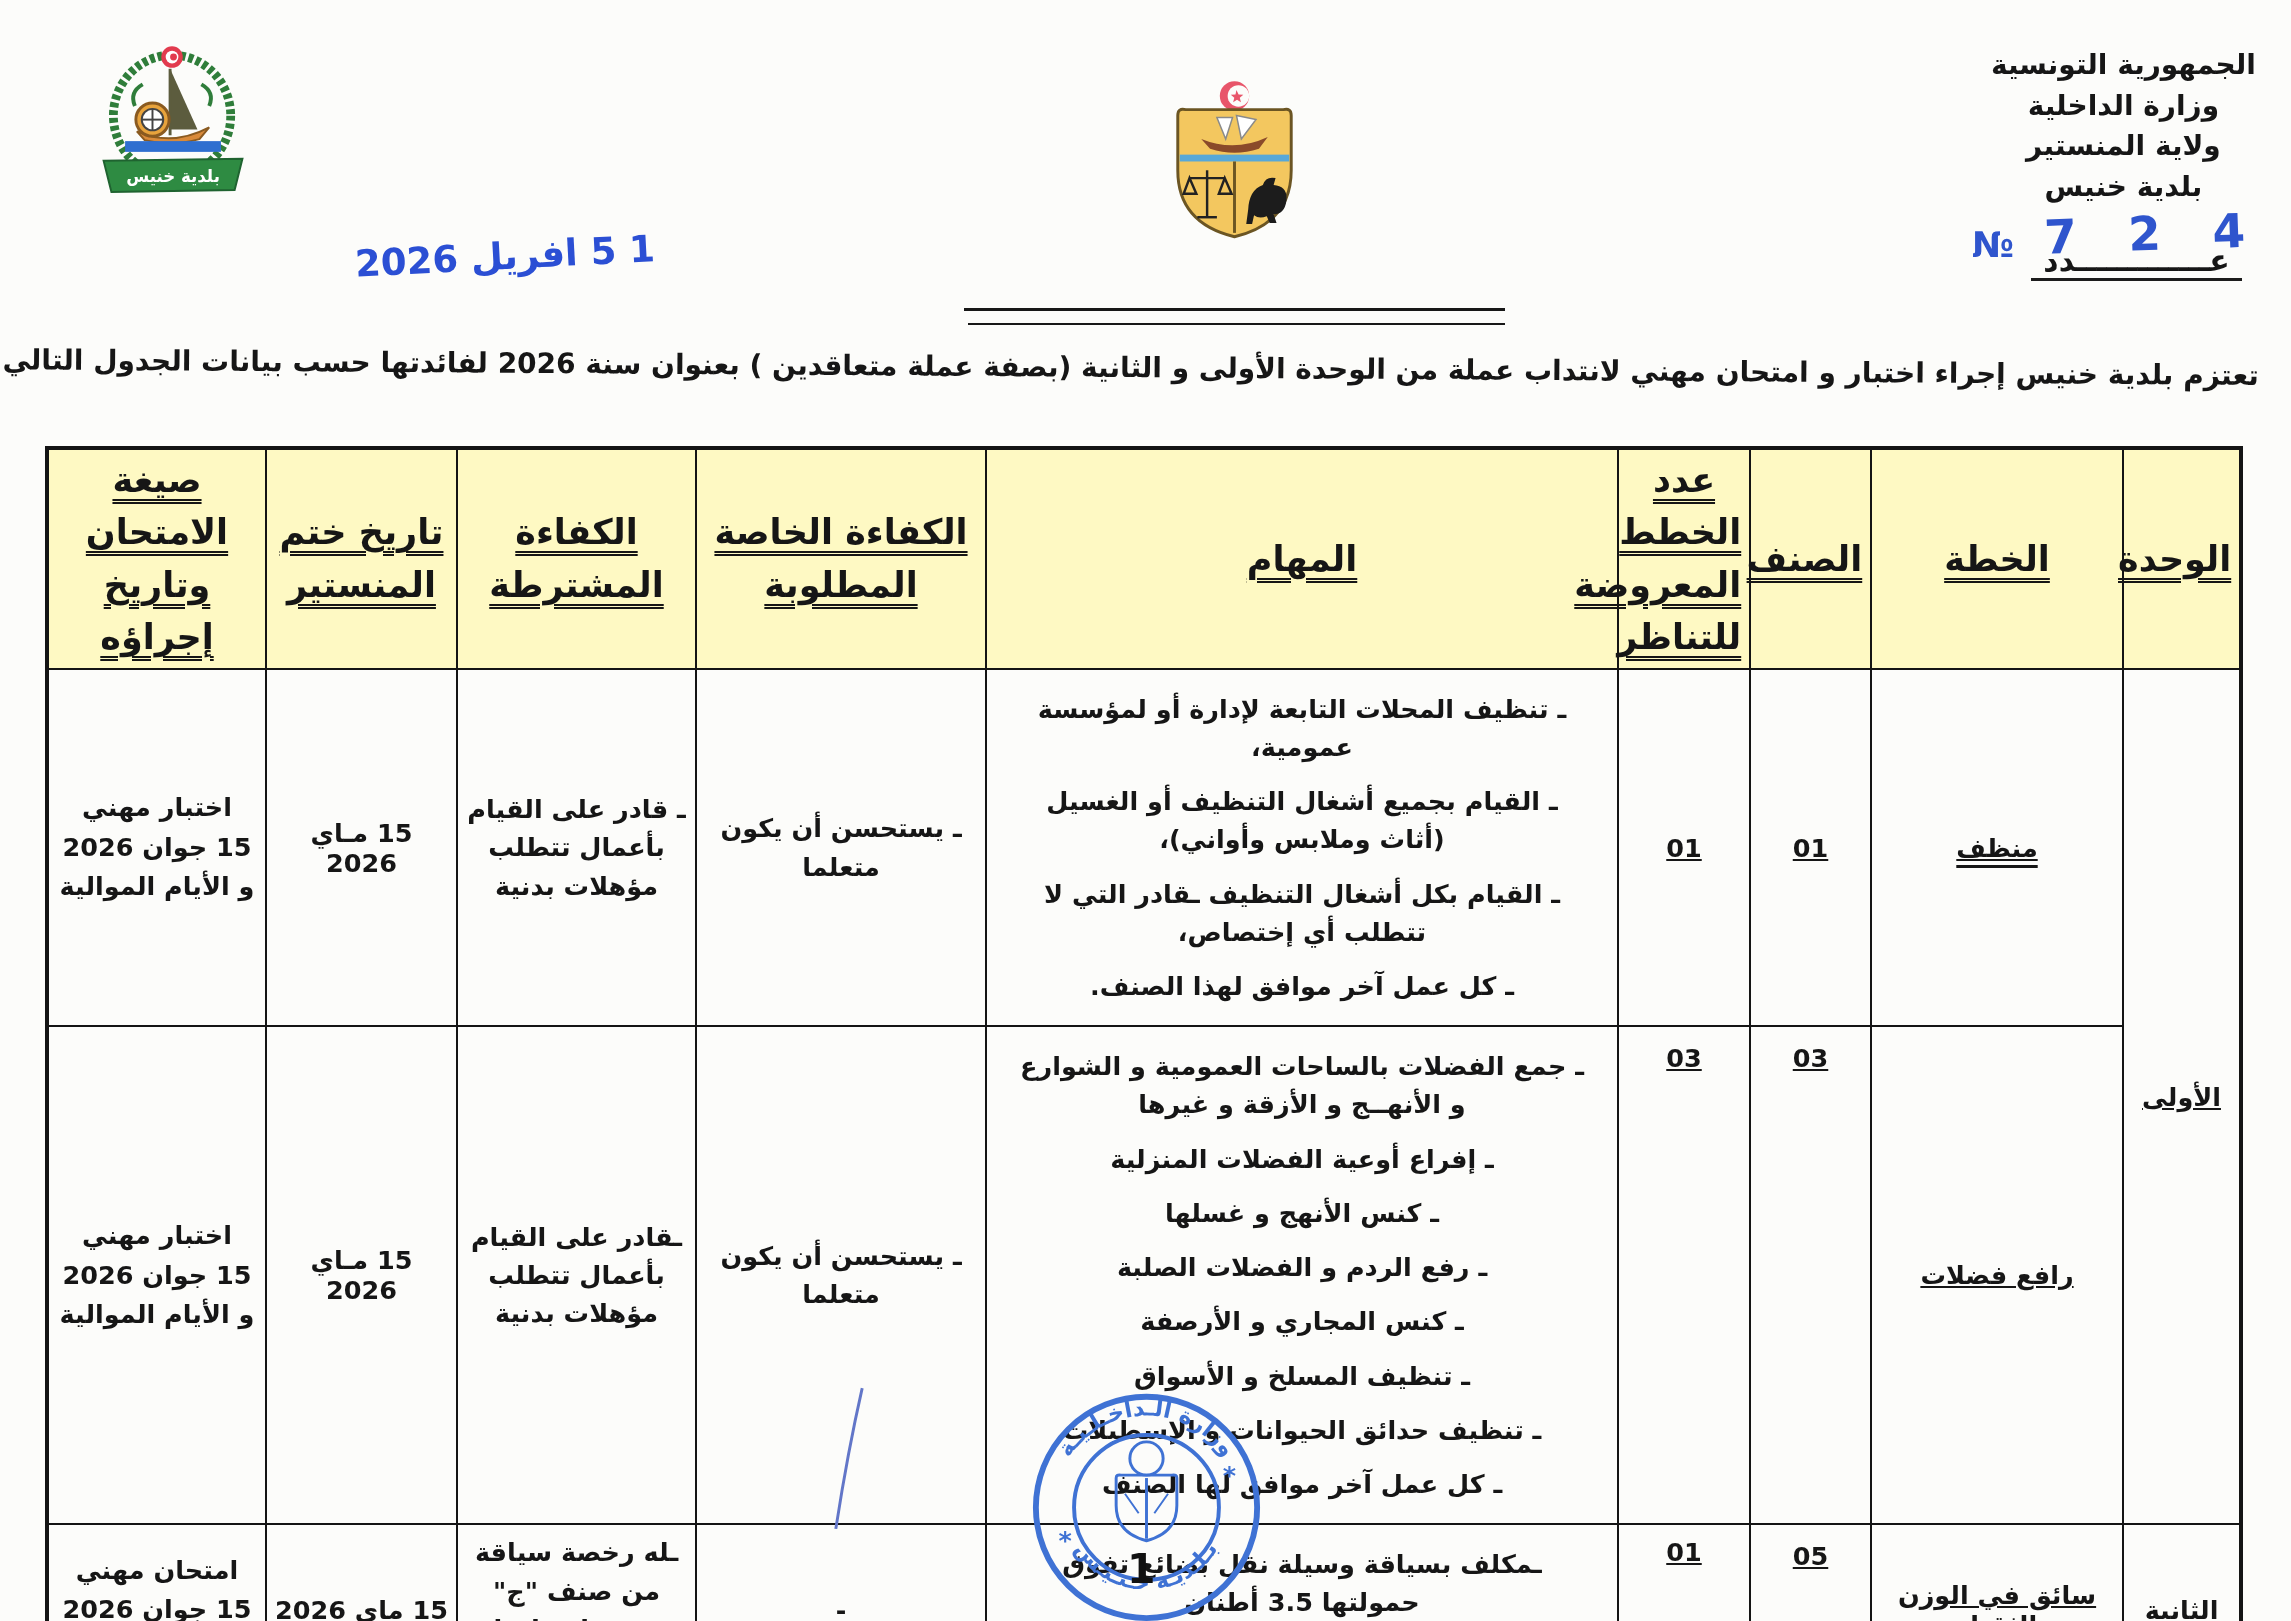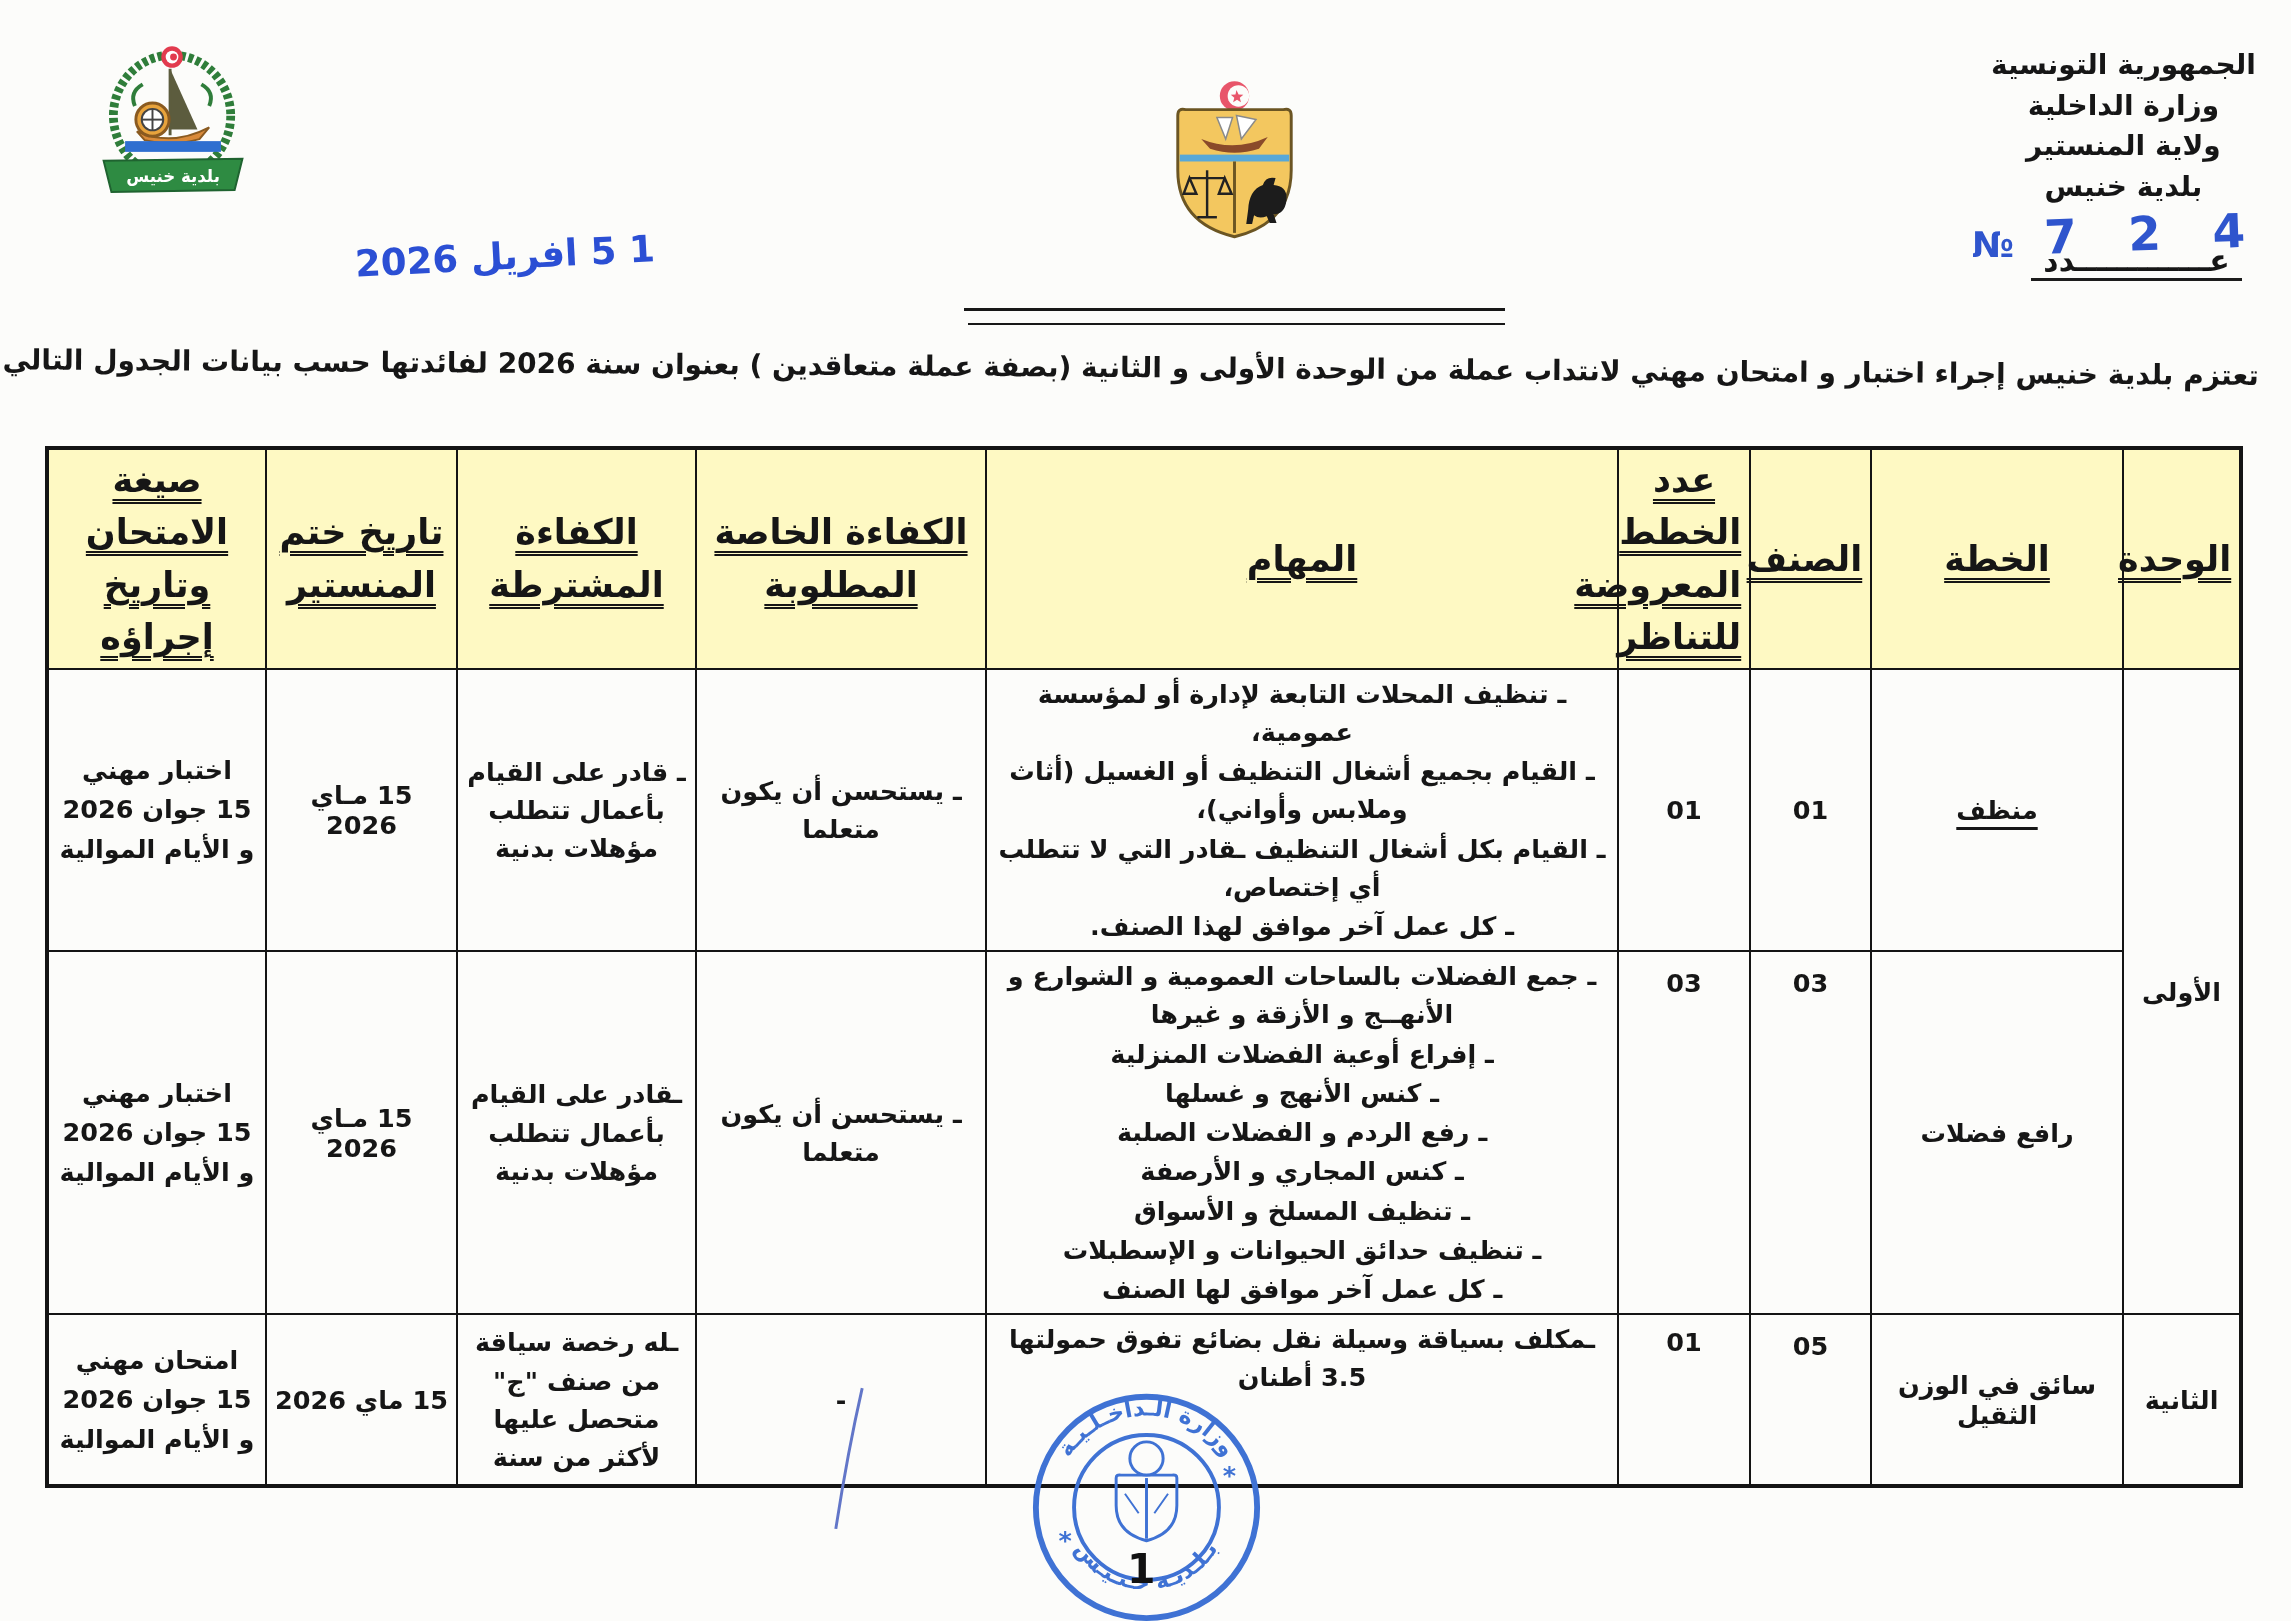--- a/index.html
+++ b/index.html
@@ -29,24 +29,24 @@
     font-size:28px;white-space:nowrap;transform:rotate(0.4deg);transform-origin:right top;}
   
   .tbl-wrap{position:absolute;left:45px;top:446px;}
   table.main{border-collapse:collapse;table-layout:fixed;direction:rtl;width:2194px;
     border:4.9px solid #141414;}
   .main th,.main td{border:2.9px solid #141414;padding:3.9px 7.8px;text-align:center;
     vertical-align:middle;font-size:25.5px;font-weight:bold;}
   .main thead th{background:#fef9c3;height:116px;font-size:35px;line-height:1.5;}
   .u2{text-decoration:underline;text-decoration-style:double;text-decoration-thickness:2px;text-underline-offset:6.9px;}
   .u1{text-decoration:underline;text-decoration-thickness:2.5px;text-underline-offset:7.8px;}
-  .cell-lg{font-size:29px;}
+  .cell-lg{font-size:29px;text-decoration:underline;}
   .tasks{vertical-align:top;text-align:right;padding:9.8px 9.8px 3.9px 5.9px;line-height:1.5;}
   .tasks-c{text-align:center;}
-  .task-line{margin:1px;}
+  .task-line{margin:16px;}
   .skill{vertical-align:top;padding-top:13.7px;line-height:1.5;}
   .preline{white-space:pre-line;line-height:1.55;font-size:27.4px;}
   .date-cell{font-size:27.4px;}
   
   .stamp-svg{position:absolute;left:1021px;top:1388px;}
   .pen-stroke{position:absolute;left:828px;top:1384px;}
   .page-num{position:absolute;left:1127px;top:1545px;font-size:41px;color:#111;}
   .logo-svg{position:absolute;left:86px;top:45px;}
   .emblem-svg{position:absolute;left:1168px;top:78px;}
 </style>

